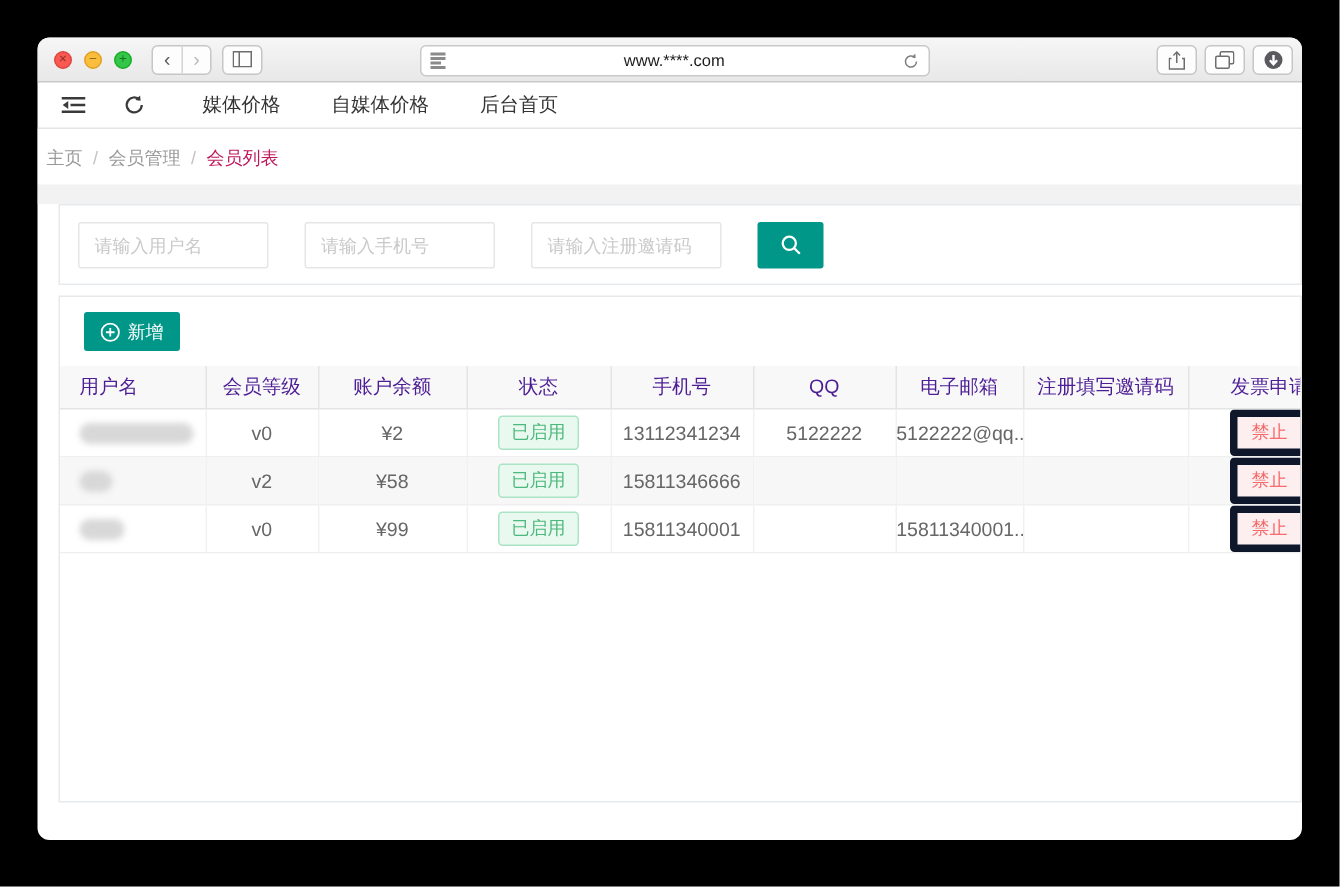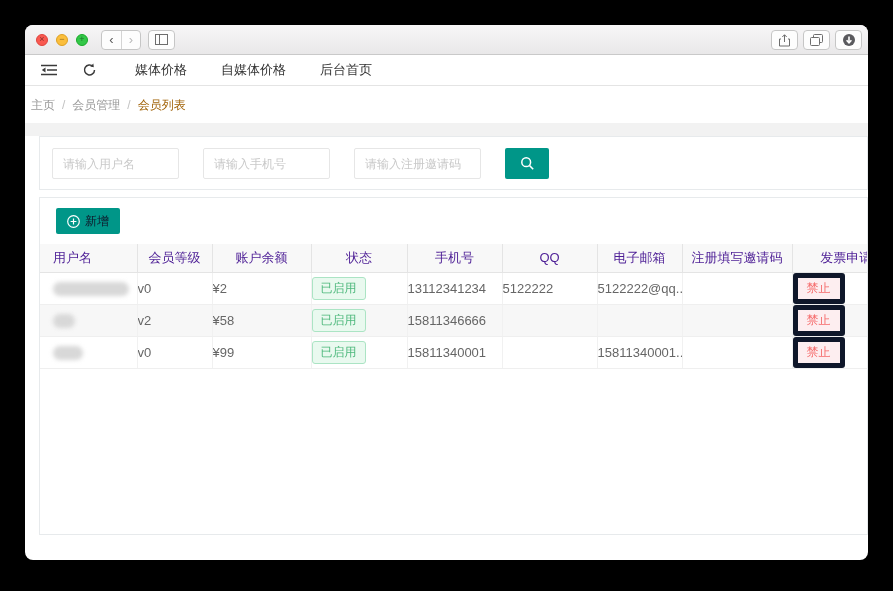--- a/index.html
+++ b/index.html
@@ -38,48 +38,48 @@
 
   
   .appnav { height:31px; border-bottom:1px solid #e4e4e4; display:flex; align-items:center; padding:0 16px; }
   .appnav .icon { color:#3a3a3a; display:flex; align-items:center; }
   .appnav .tabs { display:flex; margin-left:22px; }
   .apptab { font-size:13px; color:#333; padding:0 17px; cursor:pointer; }
 
   
   .breadcrumb { padding:11px 0 9px 6px; font-size:12px; color:#999; background:#fff; }
   .breadcrumb .crumb { color:#999; cursor:pointer; }
-  .breadcrumb .crumb.current { color:#a16207; cursor:default; }
+  .breadcrumb .crumb.current { color:#be185d; cursor:default; }
   .breadcrumb .sep { color:#c2c2c2; margin:0 7px; }
 
   .grayband { height:13px; background:#f2f2f2; }
 
   
   .content { padding-left:14px; }
   .card { border:1px solid #e7eaec; background:#fff; }
   .searchcard { margin-top:0; padding:11px 12px; display:flex; gap:24px; height:54px; }
   .txtinput { width:127px; height:31px; border:1px solid #e6e6e6; border-radius:2px; padding:0 10px;
               font-size:12px; color:#666; background:#fff; outline:none; font-family:"Liberation Sans",sans-serif; }
   .txtinput::placeholder { color:#c9c9c9; }
   .searchbtn { width:44px; height:31px; background:#009688; border:none; border-radius:2px; cursor:pointer;
                display:flex; align-items:center; justify-content:center; }
 
   .tablecard { margin-top:7px; height:338px; overflow:hidden; }
-  .addbtn { margin:10px 0 10px 16px; height:26px; background:#009688; color:#0f172a; border:none; border-radius:2px;
+  .addbtn { margin:10px 0 10px 16px; height:26px; background:#009688; color:#ffffff; border:none; border-radius:2px;
             font-size:12px; padding:0 11px; display:inline-flex; align-items:center; gap:5px; cursor:pointer;justify-content:space-between; }
 
   .tablewrap { overflow:hidden; width:100%; }
   table { border-collapse:collapse; table-layout:fixed; width:860px; font-size:13px; }
   col.c1{width:97px} col.c2{width:75px} col.c3{width:99px} col.c4{width:96px} col.c5{width:95px}
   col.c6{width:95px} col.c7{width:85px} col.c8{width:110px} col.c9{width:108px}
   thead th { height:28px; background:#f8f8f8; color:#4c1d95; font-weight:normal; font-size:13px;
              border-bottom:1px solid #e4e4e4; border-right:1px solid #e4e4e4; text-align:center; }
   thead th:first-child { text-align:left; padding-left:13px; }
   thead th:last-child { border-right:none; }
-  tbody td { height:30px; color:#666; text-align:left; border-bottom:1px solid #efefef;
+  tbody td { height:30px; color:#666; text-align:center; border-bottom:1px solid #efefef;
              border-right:1px solid #f1f1f1; overflow:hidden; white-space:nowrap; }
   tbody td:first-child { text-align:left; padding-left:13px; }
   tbody td:last-child { border-right:none; }
   tbody tr.striped { background:#f7f7f7; }
 
   .blob { display:inline-block; height:14px; border-radius:7px; background:#d8d8d8; filter:blur(2px); vertical-align:middle; }
   .blob.lg { width:76px; } .blob.sm { width:22px; } .blob.md { width:30px; }
 
   .badge-enabled { display:inline-block; font-size:12px; color:#4db87c; background:#e9f9ef;
                    border:1px solid #abe4c4; border-radius:3px; padding:2px 8px; }
@@ -107,20 +107,33 @@
           <span class="chev dim">›</span>
         </div>
     </div>
     <div class="squarebtn">
       <svg width="13" height="11" viewBox="0 0 13 11">
         <rect x="0.5" y="0.5" width="12" height="10" fill="none" stroke="#6d6d6d"></rect>
         <line x1="4.5" y1="0.5" x2="4.5" y2="10.5" stroke="#6d6d6d"></line>
       </svg>
     </div>
 
+    <div class="urlfield">
+      <div class="readericon">
+        <span style="width:10px"></span>
+          <span style="width:10px"></span>
+          <span style="width:7px"></span>
+          <span style="width:10px"></span>
+      </div>
+      <div class="urltext">www.****.com</div>
+      <svg width="11" height="12" viewBox="0 0 11 12">
+        <path d="M9 6a3.7 3.7 0 1 1-1.1-2.6" fill="none" stroke="#7d7d7d" stroke-width="1"></path>
+        <path d="M8.2 0.8 L8.4 3.6 L5.7 3.2 Z" fill="#7d7d7d"></path>
+      </svg>
+    </div>
 
     <div class="right-btns">
       <div class="squarebtn">
         <svg width="11" height="13" viewBox="0 0 11 13">
           <path d="M2 5 h-1.5 v7 h10 v-7 H9" fill="none" stroke="#6d6d6d"></path>
           <line x1="5.5" y1="8" x2="5.5" y2="1" stroke="#6d6d6d"></line>
           <path d="M3.3 3 L5.5 0.7 L7.7 3" fill="none" stroke="#6d6d6d"></path>
         </svg>
       </div>
       <div class="squarebtn">

